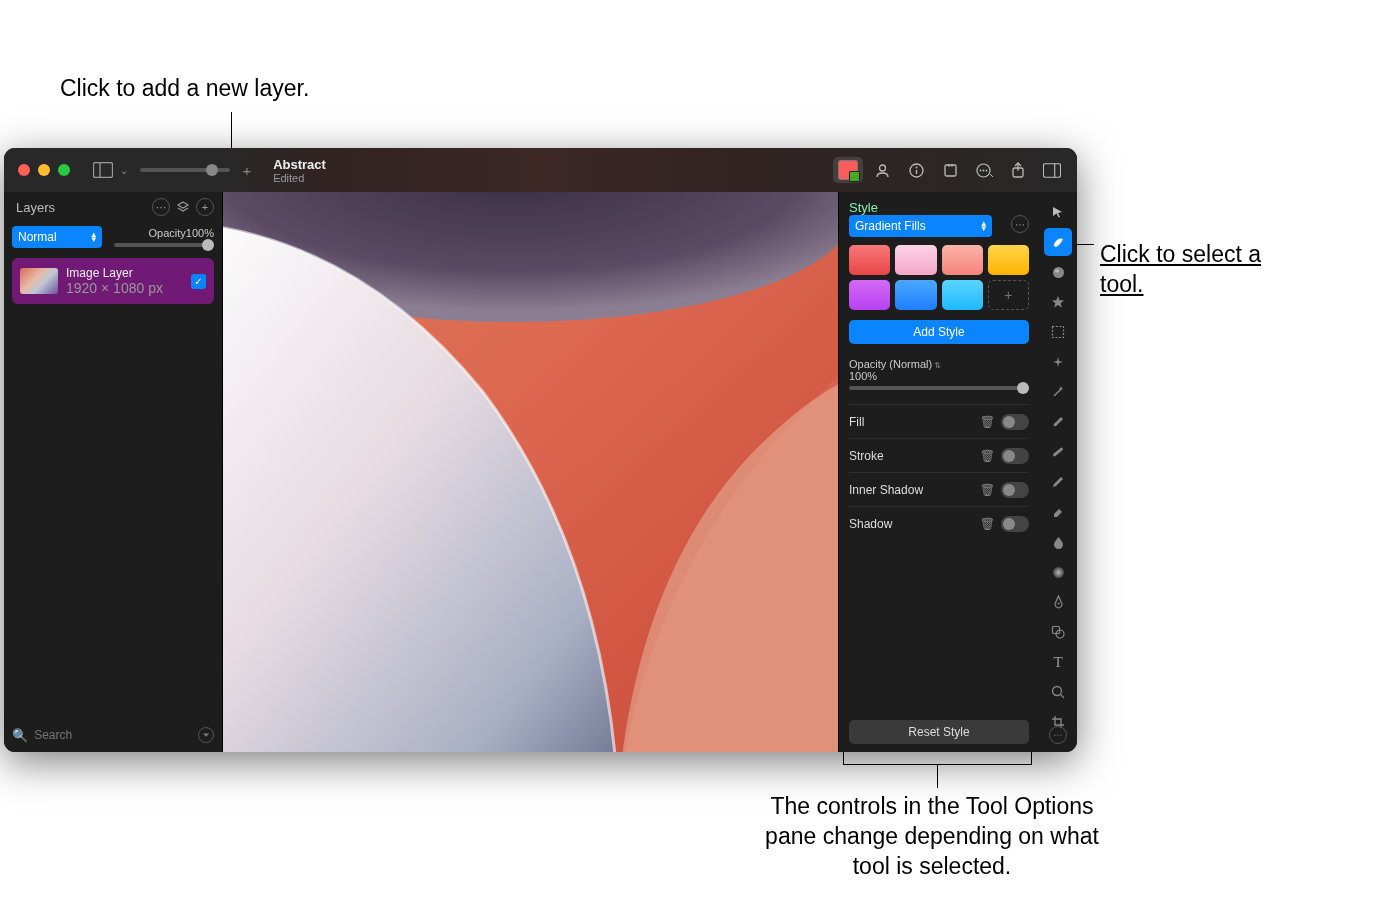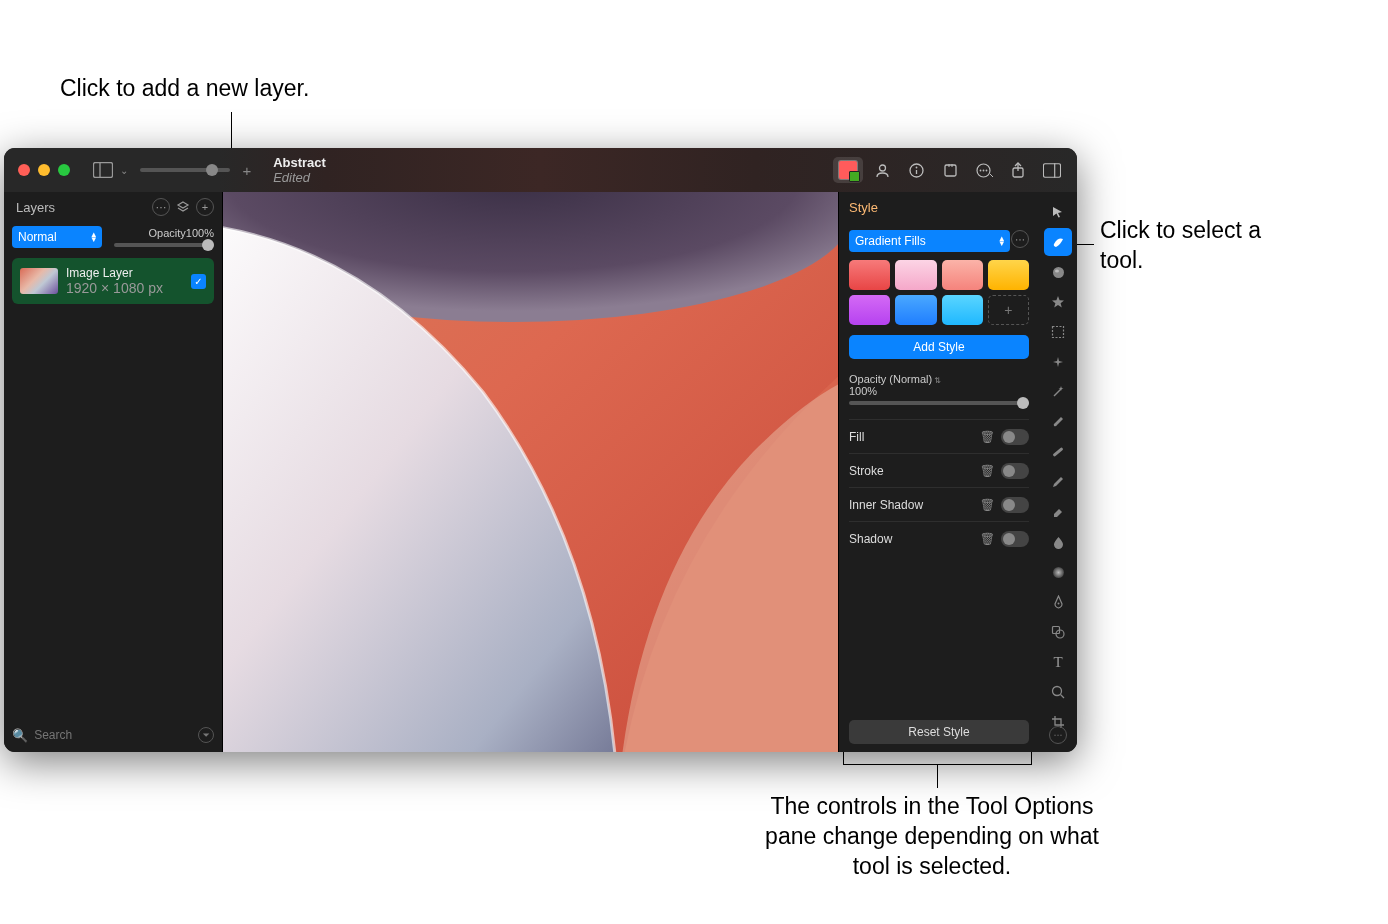--- a/index.html
+++ b/index.html
@@ -19,21 +19,21 @@
 .tl-red { background: #ff5f57; }
 .tl-yellow { background: #febc2e; }
 .tl-green { background: #28c840; }
 .sidebar-toggle { width: 26px; height: 20px; margin-left: 20px; display: flex; align-items: center; justify-content: center; }
 .sidebar-toggle svg { width: 20px; height: 16px; }
 .titlebar-caret { margin-left: 4px; color: #888; font-size: 10px; }
 .zoom-slider-tb { width: 90px; height: 4px; background: #555; border-radius: 2px; margin-left: 12px; position: relative; }
 .zoom-slider-tb::after { content: ''; position: absolute; right: 12px; top: -4px; width: 12px; height: 12px; background: #888; border-radius: 50%; }
 .title-stack { margin-left: 22px; }
 .title-main { font-size: 13px; font-weight: 600; color: #eee; }
-.title-sub { font-size: 13px; color: #999; font-style: italic; }
+.title-sub { font-size: 11px; color: #999; }
 .titlebar-right { position: absolute; right: 10px; display: flex; gap: 4px; align-items: center; }
 .tb-btn { width: 30px; height: 26px; display: flex; align-items: center; justify-content: center; color: #bbb; font-size: 14px; border-radius: 5px; }
 .tb-btn.active { background: rgba(255,255,255,0.12); }
 .tb-color-well { width: 18px; height: 18px; background: #ff5b5b; border-radius: 2px; position: relative; box-shadow: 0 0 0 1px rgba(255,255,255,0.3); }
 .tb-color-well::after{ content:''; position:absolute; right:-3px; bottom:-3px; width:9px; height:9px; background:#4a2; border-radius:1px; border:1px solid #222;}
 
 
 .main { display: flex; height: calc(100% - 44px); }
 
 
@@ -43,39 +43,39 @@
 .layers-hdr-btns { display: flex; gap: 4px; align-items: center;}
 .hdr-icon-btn { width: 18px; height: 18px; display: flex; align-items: center; justify-content: center; color: #999; font-size: 11px; border:1px solid #555; border-radius:50%;}
 .hdr-icon-btn.noborder{border:none;}
 .blend-row { display: flex; align-items: center; gap: 12px; padding: 4px 8px; }
 .blend-select { flex: 0 0 90px; height: 22px; background: #0a84ff; color: #fff; border-radius: 4px; font-size: 12px; display: flex; align-items: center; padding: 0 6px; justify-content: space-between; }
 .blend-select .updown { font-size: 9px; line-height: 0.6; }
 .opacity-block { flex: 1; }
 .opacity-lbl-row { display: flex; justify-content: flex-end; font-size: 11px; color: #ccc; }
 .slider-track { height: 4px; background: #555; border-radius: 2px; position: relative; margin-top: 4px; }
 .slider-thumb { position: absolute; top: -4px; width: 12px; height: 12px; background: #bbb; border-radius: 50%; }
-.layer-item { margin: 6px 8px; background: #14532d; border-radius: 6px; height: 46px; display: flex; align-items: center; padding: 0 8px; gap: 8px; }
+.layer-item { margin: 6px 8px; background: #701a75; border-radius: 6px; height: 46px; display: flex; align-items: center; padding: 0 8px; gap: 8px; }
 .layer-thumb { width: 38px; height: 26px; border-radius: 3px; background: linear-gradient(135deg,#d96a55 0%,#e8b9a8 40%,#bfc8d4 60%,#6b4f9c 100%); }
 .layer-info { flex: 1; }
 .layer-name { font-size: 12px; color: #eee; font-weight: 500; }
 .layer-dims { font-size: 14px; color: #999; }
 .layer-check { width: 15px; height: 15px; background: #0a84ff; border-radius: 3px; display: flex; align-items: center; justify-content: center; color: #fff; font-size: 10px; }
 .search-row { margin-top: auto; height: 34px; display: flex; align-items: center; padding: 0 8px; gap: 6px; }
 .search-icon-lt { color: #777; font-size: 13px; }
 .search-input { flex: 1; background: transparent; border: none; color: #999; font-size: 12px; outline: none; }
 .filter-icon-lt { color: #777; width: 16px; height: 16px; border: 1px solid #555; border-radius: 50%; display: flex; align-items: center; justify-content: center; font-size: 9px; }
 
 
 .canvas-area { flex: 1; position: relative; overflow: hidden; background: #1a1a1a; }
 .canvas-svg { width: 100%; height: 100%; display: block; }
 
 
 .right-panel { width: 201px; background: #1d1d1d; border-left: 1px solid #000; display: flex; flex-direction: column; padding: 8px 10px; }
-.rp-title { font-size: 13px; color: #fdba74; margin-bottom: 15px; }
-.preset-select-row { display: flex; gap: 1px; margin-bottom: 8px; }
+.rp-title { font-size: 13px; color: #86efac; margin-bottom: 0; }
+.preset-select-row { display: flex; gap: 19px; margin-bottom: 8px; }
 .preset-select { flex: 1; height: 22px; background: #0a84ff; color: #fff; border-radius: 4px; font-size: 12px; display: flex; align-items: center; justify-content: space-between; padding: 0 6px; }
 .preset-menu-btn { width: 18px; height: 18px; color: #999; display:flex; align-items:center; justify-content:center; font-size:10px; border:1px solid #555; border-radius:50%;}
 .swatch-grid { display: grid; grid-template-columns: repeat(4, 1fr); gap: 5px; margin-bottom: 10px; }
 .swatch { height: 30px; border-radius: 5px; }
 .swatch-add { border: 1px dashed #555; display: flex; align-items: center; justify-content: center; color: #777; font-size: 14px; }
 .add-style-btn { height: 24px; background: #0a84ff; color: #fff; border-radius: 5px; font-size: 12px; display: flex; align-items: center; justify-content: center; margin-bottom: 14px; font-weight: 500;}
 .opacity-rp-row { display: flex; justify-content: space-between; font-size: 11px; color: #ccc; flex-direction: column; }
 .caret-small { font-size: 8px; color: #888; margin-left: 2px; }
 .props-list { margin-top: 14px; }
 .prop-row { display: flex; align-items: center; height: 34px; font-size: 12px; color: #ddd; border-top: 1px solid #2e2e2e; }
@@ -92,21 +92,21 @@
 .tool-more { position: absolute; bottom: 8px; color: #888; width: 18px; height: 18px; border:1px solid #555; border-radius:50%; display:flex; align-items:center; justify-content:center; font-size:9px;}
 
 </style>
 </head>
 <body>
 
 <div class="callout" style="left:60px; top:74px;">Click to add a new layer.</div>
 <div class="callout-line" style="left:231px; top:112px; width:1px; height:84px;"></div>
 <div class="callout-line" style="left:211px; top:196px; width:20px; height:1px;"></div>
 
-<div class="callout" style="left:1100px; top:216px; width:200px;">Click to select a tool.</div>
+<div class="callout" style="left:1100px; top:240px; width:200px;text-decoration:underline;">Click to select a tool.</div>
 <div class="callout-line" style="left:1072px; top:244px; width:22px; height:1px;"></div>
 
 <div class="callout" style="left:752px; top:792px; width:360px; text-align:center;">The controls in the Tool Options pane change depending on what tool is selected.</div>
 <div class="callout-line" style="left:843px; top:752px; width:1px; height:12px;"></div>
 <div class="callout-line" style="left:1031px; top:752px; width:1px; height:12px;"></div>
 <div class="callout-line" style="left:843px; top:764px; width:189px; height:1px;"></div>
 <div class="callout-line" style="left:937px; top:764px; width:1px; height:24px;"></div>
 
 <div class="app-window">
 

